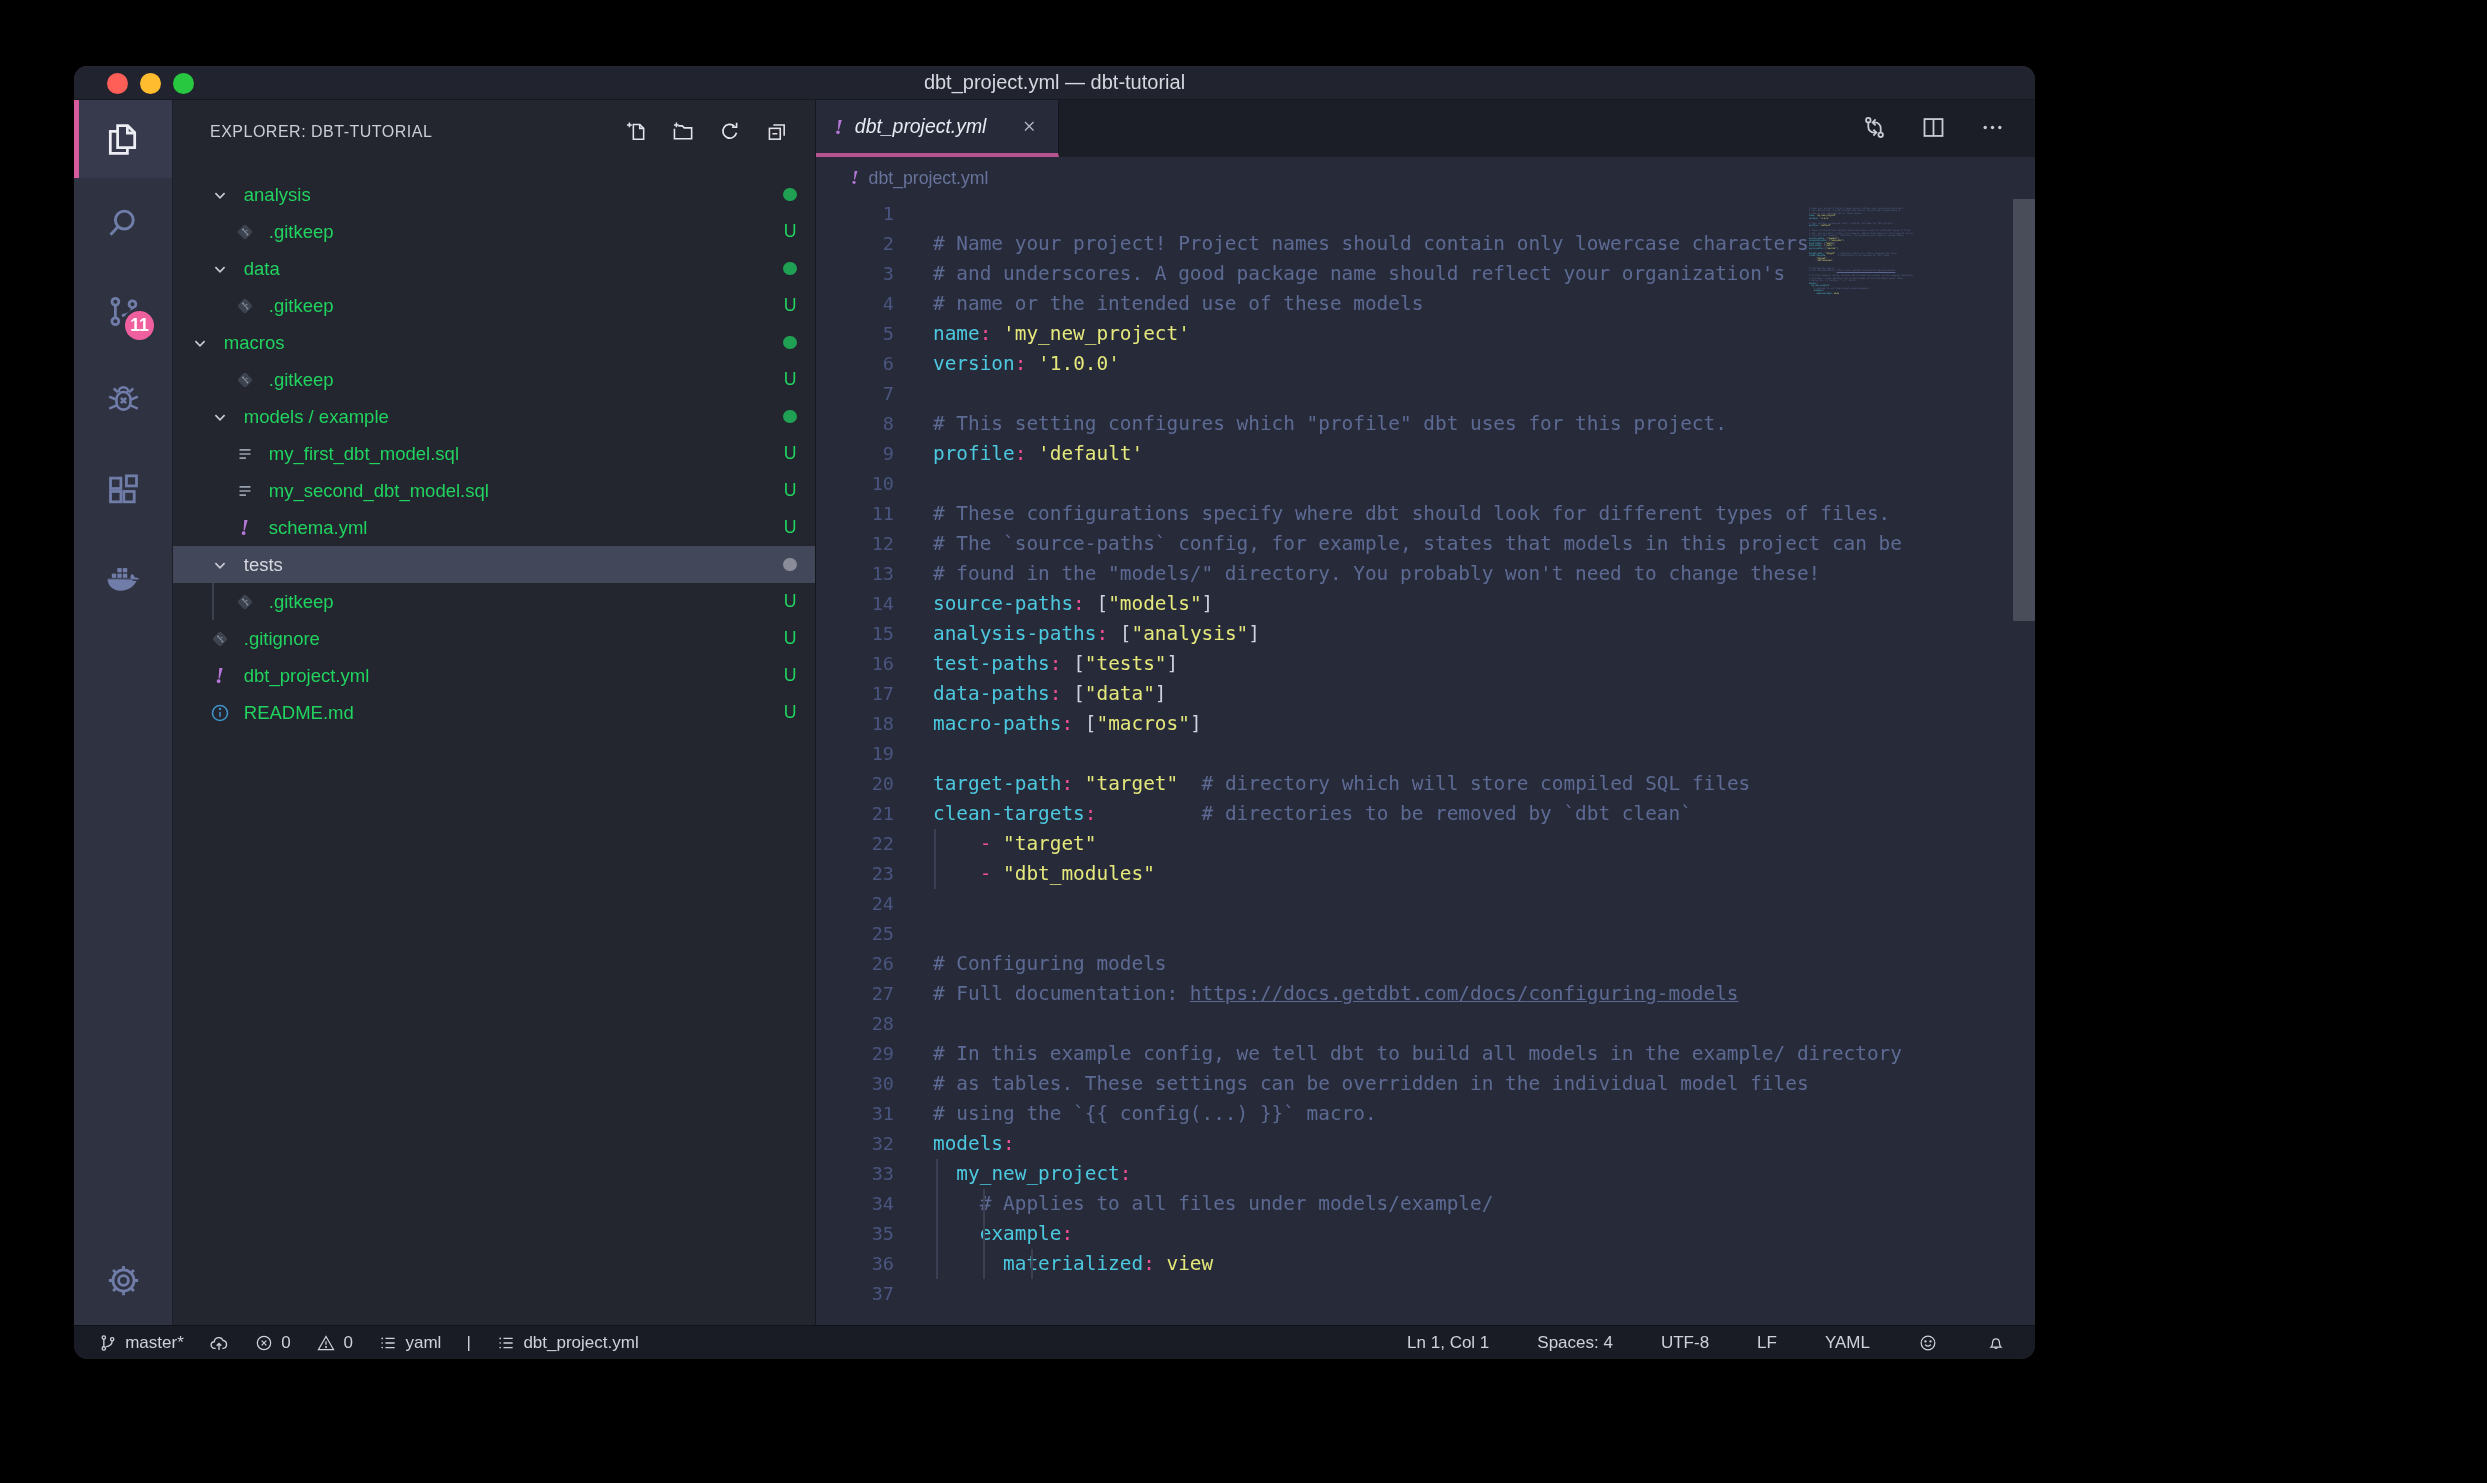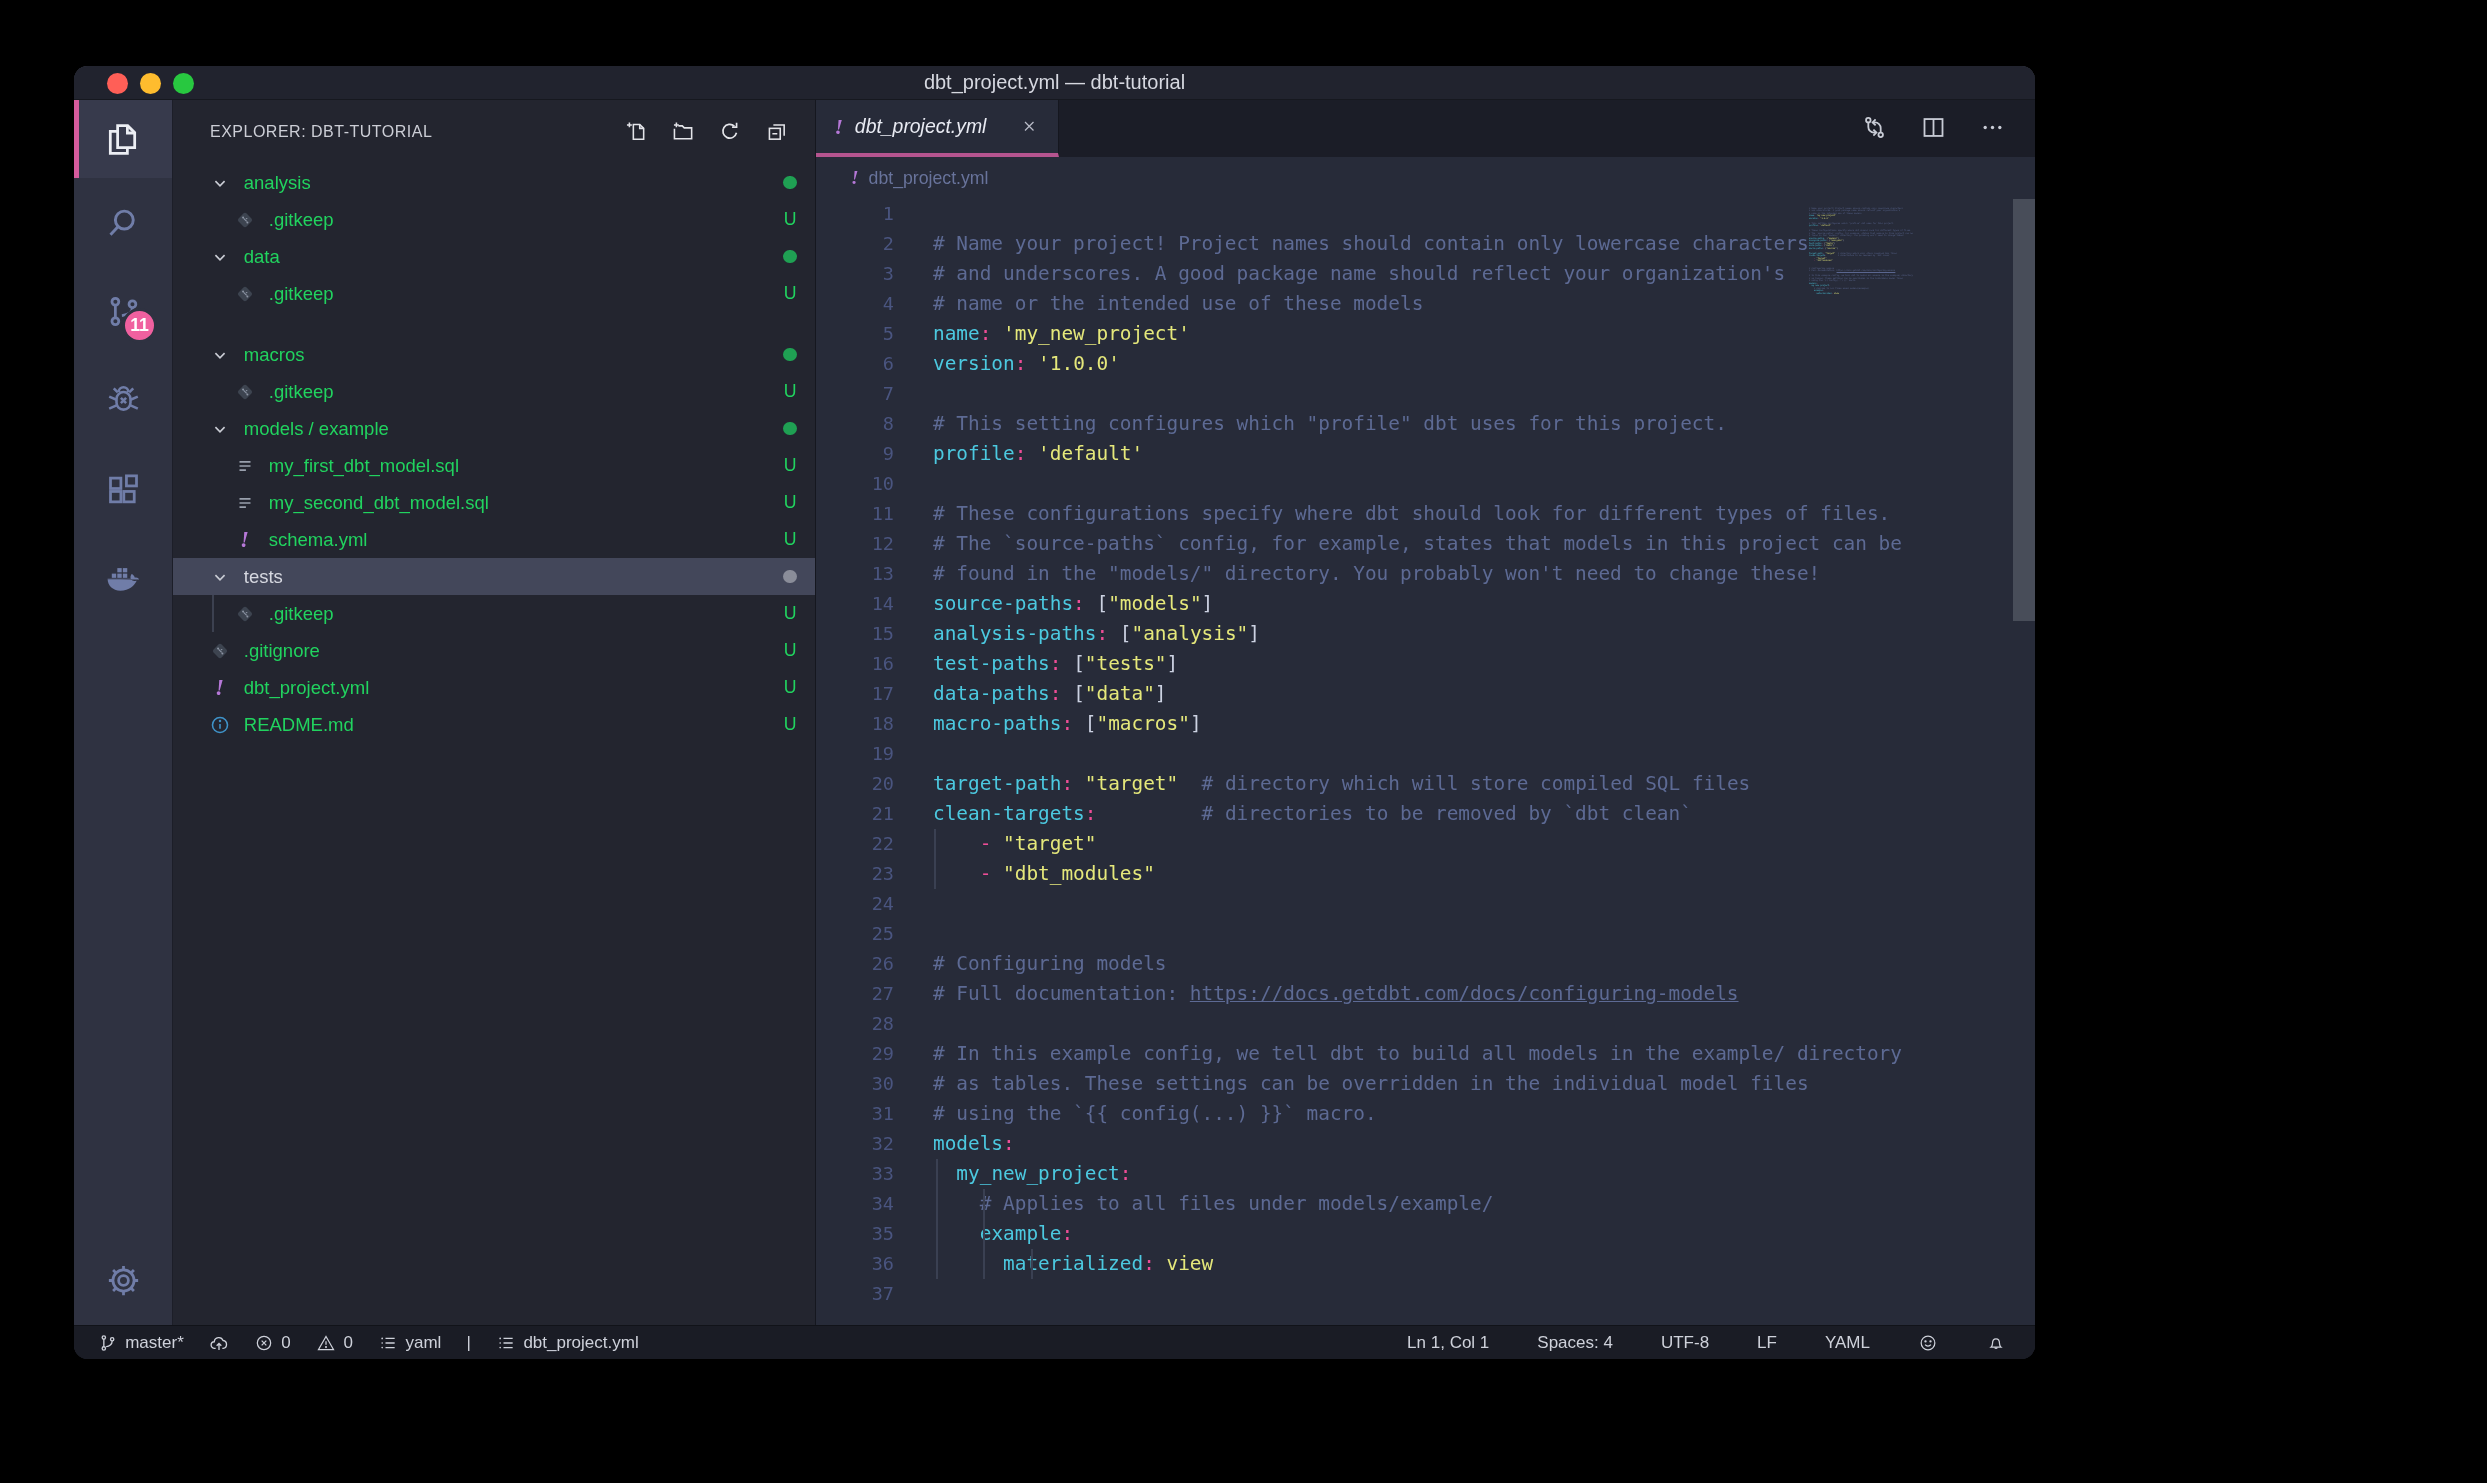--- a/index.html
+++ b/index.html
@@ -12,21 +12,21 @@
   .title-text{color:#d6d8e0;font-size:20px;font-weight:500;}
   
   .main{flex:1;display:flex;min-height:0;}
   .activitybar{width:99px;flex:none;background:#2f3241;display:flex;flex-direction:column;align-items:stretch;border-right:0.8px solid #1c1e28;}
   .act-item{height:89px;display:flex;align-items:center;justify-content:center;color:#707da8;position:relative;cursor:pointer;}
   .act-item svg{width:39px;height:39px;}
   .act-item.active{height:78px;background:#373a4c;color:#eceef4;border-left:5.9px solid #d55b9d;padding-right:5.9px;}
   .act-badge{position:absolute;right:15px;bottom:13.5px;min-width:35px;height:35px;border-radius:17.7px;background:#f0609f;color:#fff;font-size:17.7px;font-weight:700;display:flex;align-items:center;justify-content:center;border:3.4px solid #2f3241;}
   .act-spacer{flex:1;}
   
-  .sidebar{width:643px;flex:none;background:#23252f;display:flex;flex-direction:column;border-right:1.7px solid #15171f;}
+  .sidebar{width:643px;flex:none;background:#23252f;display:flex;flex-direction:column;border-right:1.7px solid #15171f;gap:12px;}
   .sb-header{height:64px;flex:none;display:flex;align-items:center;padding:0 25px 0 37px;}
   .sb-title{color:#ccced6;font-size:16px;letter-spacing:0.5px;flex:1;white-space:nowrap;}
   .sb-actions{display:flex;gap:22px;color:#e3e4e9;}
   .sb-actions .sbtn{width:25px;height:25px;cursor:pointer;}
   .sb-actions svg{width:23.6px;height:23.6px;}
   .tree{flex:1;overflow:hidden;}
   .row{height:37px;display:flex;align-items:center;padding-left:34px;padding-right:18.5px;position:relative;cursor:pointer;white-space:nowrap;}
   .row.sel{background:#43475a;}
   .t-slot{width:25px;height:25px;flex:none;display:flex;align-items:center;justify-content:center;margin-right:11.8px;color:#c9ccd4;}
   .t-slot svg{width:22px;height:22px;}
@@ -220,21 +220,21 @@
                 <rect x="5.8" y="5.8" width="12.4" height="12.4" rx="2.5" transform="rotate(45 12 12)" fill="#3d4450"></rect>
                 <circle cx="9.9" cy="9.3" r="1.1" fill="#8d95a4"></circle>
                 <circle cx="14.6" cy="14.6" r="1.1" fill="#8d95a4"></circle>
                 <path d="M10.5 10.1l3.3 3.5" stroke="#8d95a4" stroke-width="1.2"></path>
                 <path d="M12.9 10.7l1.6-.3" stroke="#8d95a4" stroke-width="1.2"></path>
               </svg>
             </span>
             <span class="t-label">.gitkeep</span>
             <span class="t-badge bU">U</span>
           </div>
-          <div class="row" style="padding-left: 34px; margin-top: 24px;">
+          <div class="row" style="padding-left: 14px;">
             <span class="t-slot">
               <svg viewBox="0 0 24 24" fill="none" stroke="currentColor" stroke-width="1.8">
                 <path d="M7 10l5 5 5-5"></path>
               </svg>
             </span>
             <span class="t-label">macros</span>
             <span class="t-badge bdot"></span>
           </div>
           <div class="row" style="padding-left: 59px;">
             <span class="t-slot">

